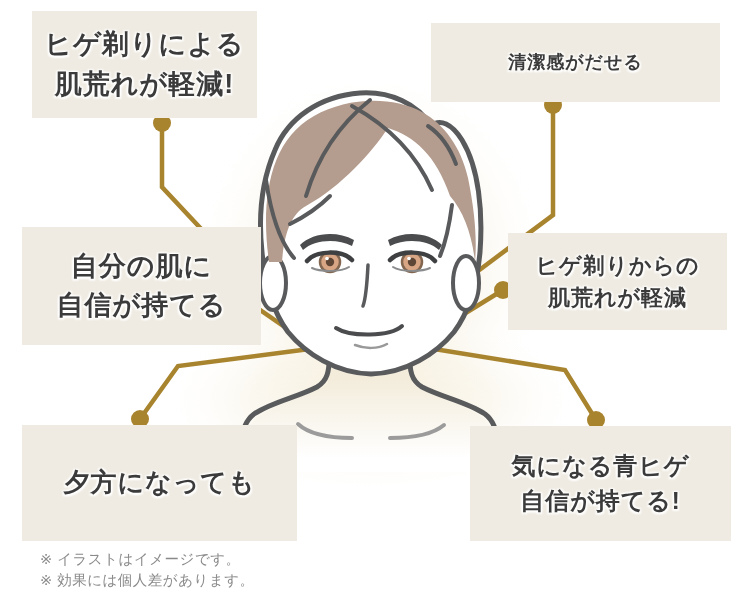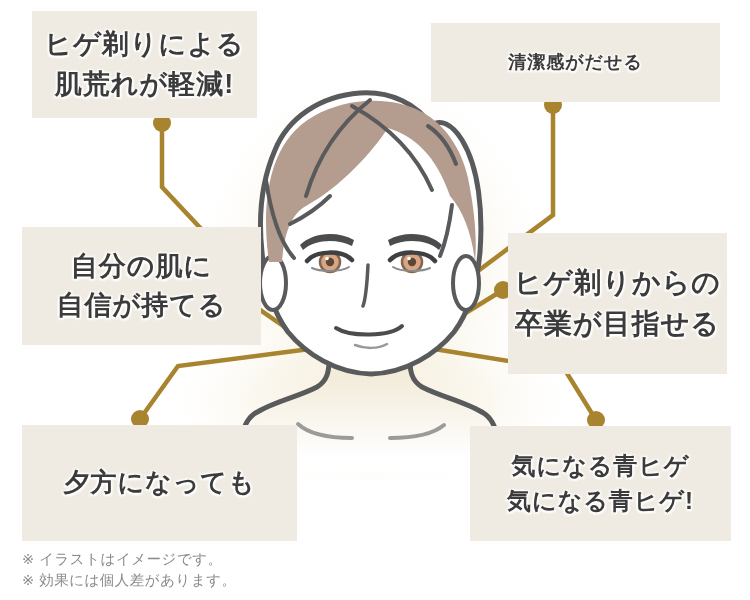--- a/index.html
+++ b/index.html
@@ -16,25 +16,25 @@
     display:flex;flex-direction:column;justify-content:center;align-items:center;
     text-align:center;
     letter-spacing:1px;
     line-height:1.45;
     text-shadow:1.5px 1.5px 2px #fff,-1.5px 1.5px 2px #fff,1.5px -1.5px 2px #fff,-1.5px -1.5px 2px #fff;
     z-index:2;
   }
   #label-top-left    {left:32px;  top:11px;  width:225px; height:107px; font-size:27px;}
   #label-top-right   {left:431px; top:23px;  width:289px; height:79px;  font-size:18px;}
   #label-middle-left {left:22px;  top:227px; width:239px; height:118px; font-size:27px;}
-  #label-middle-right{left:508px; top:233px; width:219px; height:141px; font-size:28px;}
+  #label-middle-right{left:508px; top:233px; width:219px; height:97px; font-size:22px;}
   #label-bottom-left {left:22px;  top:425px; width:275px; height:116px; font-size:26px;justify-content:center;}
   #label-bottom-right{left:470px; top:426px; width:261px; height:115px; font-size:24px;}
   #footnotes{
-    position:absolute;left:22px;top:549px;z-index:2;
+    position:absolute;left:40px;top:549px;z-index:2;
     color:#8A8A8A;font-size:14.5px;line-height:21px;letter-spacing:0.5px;
   }
 </style>
 </head>
 <body>
 
 <div id="stage">
 
   <svg id="illustration" viewBox="0 0 750 600" xmlns="http://www.w3.org/2000/svg" aria-hidden="true">
     <defs>
@@ -151,30 +151,30 @@
     <span>清潔感がだせる</span>
   </div>
 
   <div class="label" id="label-middle-left">
     <span>自分の肌に</span>
     <span>自信が持てる</span>
   </div>
 
   <div class="label" id="label-middle-right">
     <span>ヒゲ剃りからの</span>
-    <span>卒業が目指せる</span>
+    <span>肌荒れが軽減</span>
   </div>
 
   <div class="label" id="label-bottom-left">
     <span>夕方になっても</span>
   </div>
 
   <div class="label" id="label-bottom-right">
     <span>気になる青ヒゲ</span>
-    <span>気になる青ヒゲ!</span>
+    <span>自信が持てる!</span>
   </div>
 
   <div id="footnotes">
     <div>※ イラストはイメージです。</div>
     <div>※ 効果には個人差があります。</div>
   </div>
 
 </div>
 
 </body></html>

